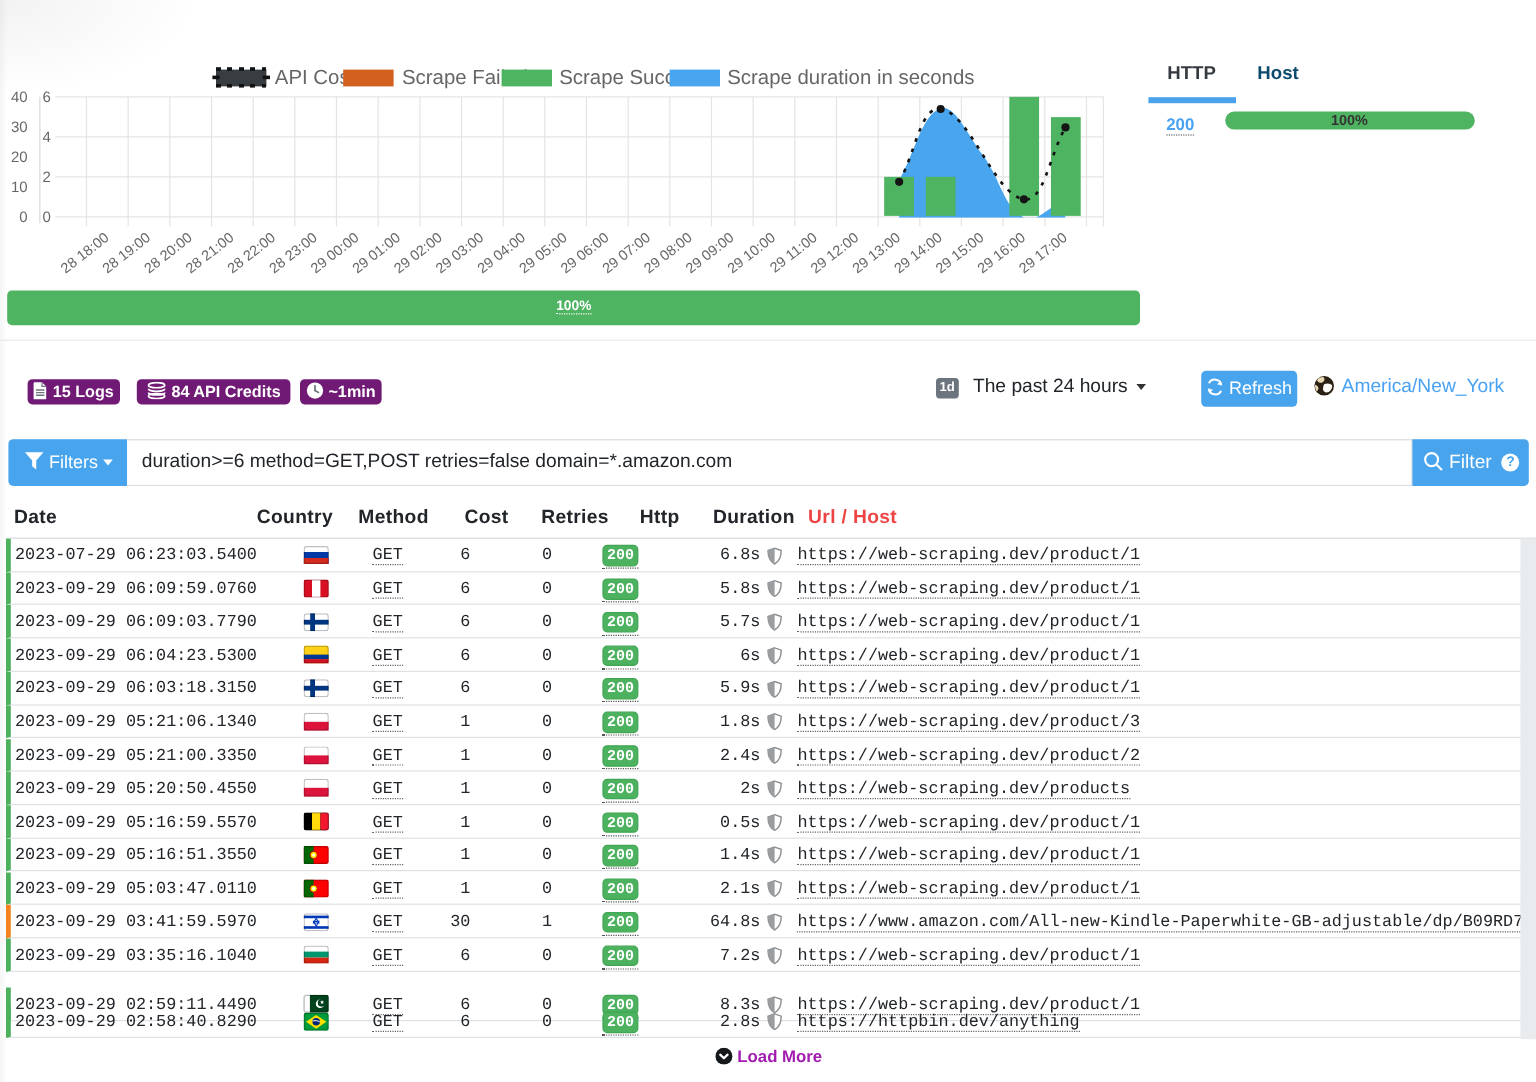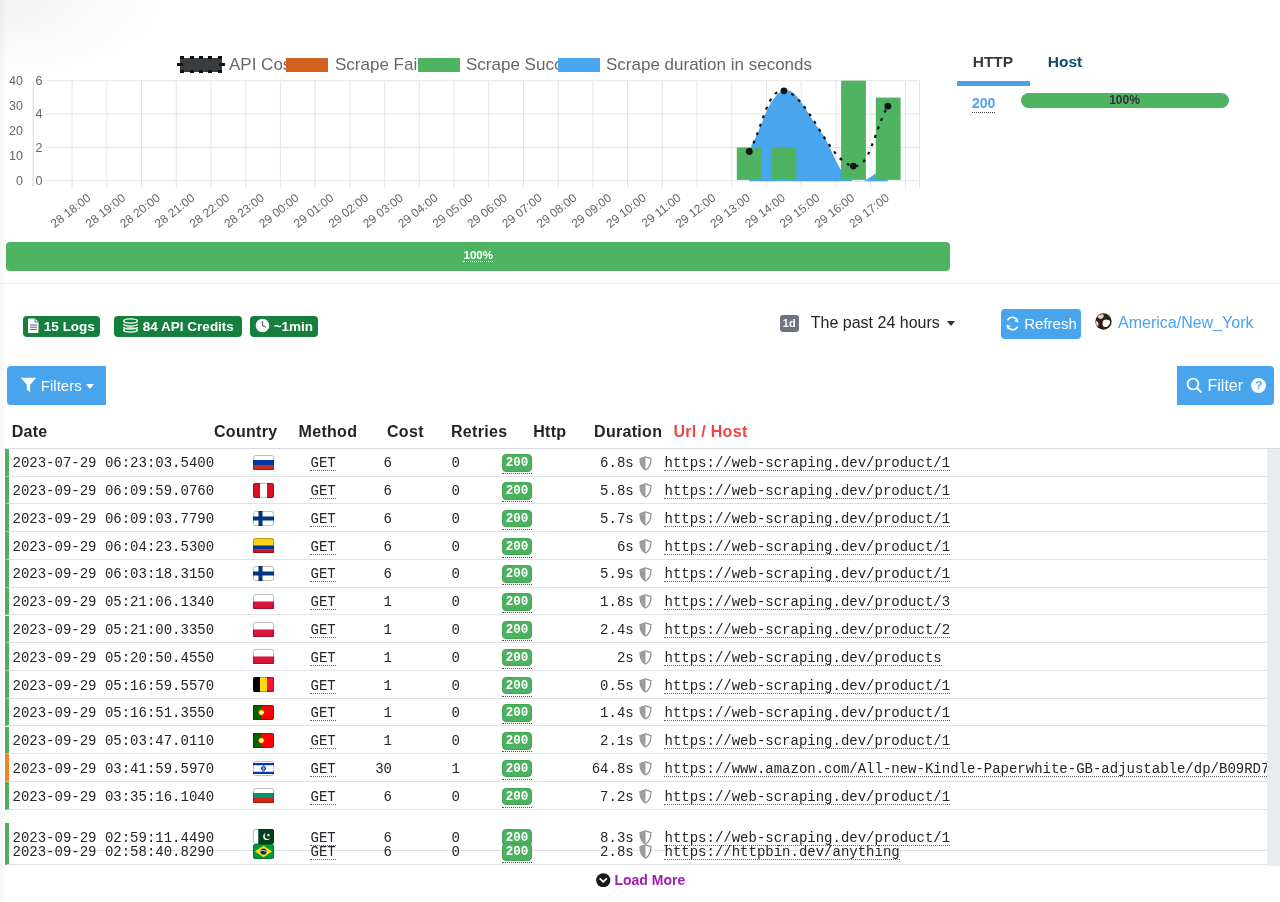--- a/index.html
+++ b/index.html
@@ -28,21 +28,21 @@
 .link200 { position:absolute; left:971.9px; top:95px; font-weight:bold; font-size:14px; color:#4aa2f3; border-bottom:1.5px dotted #444; padding-bottom:0.5px; }
 .pill { position:absolute; left:1020.5px; top:92.9px; width:208px; height:15.4px; background:#4fb462; border-radius:8px;
   font-size:12px; font-weight:bold; color:#333; text-align:center; line-height:15.4px; }
 
 
 .bigbar { position:absolute; left:6px; top:242px; width:944.4px; height:29px; background:#4fb462; border-radius:4px; text-align:center; }
 .bigbar span { color:#fff; font-size:11.5px; font-weight:bold; line-height:27px; border-bottom:1.5px dotted #fff; }
 .divider { position:absolute; left:0; top:283px; width:1280px; height:1px; background:#e9e9e9; }
 
 
-.badge { position:absolute; top:315.6px; height:21.3px; background:#15803d; border-radius:4px; color:#fff;
+.badge { position:absolute; top:315.6px; height:21.3px; background:#701a75; border-radius:4px; color:#fff;
   font-size:13.5px; font-weight:bold; line-height:21.3px; text-align:center; }
 .b1d { position:absolute; left:779.5px; top:315px; width:19.5px; height:16.5px; background:#6c757d; border-radius:3px;
   color:#fff; font-size:11px; font-weight:bold; line-height:16.5px; text-align:center; }
 .past24 { position:absolute; left:810.8px; top:314px; font-size:16px; color:#212529;text-align:right; }
 .caret { display:inline-block; width:0; height:0; border-left:4.5px solid transparent; border-right:4.5px solid transparent; border-top:5px solid; vertical-align:2px; }
 .btn { position:absolute; background:#47a4ed; border-radius:4px; color:#fff; }
 .tz { position:absolute; left:1118px; top:314px; font-size:16px; color:#4aa2f3; }
 
 
 .filtersbtn { left:6.7px; top:365.9px; width:99.2px; height:39.1px; border-radius:4px 0 0 4px; font-size:15px; line-height:39px; text-align:left; padding-left:13px; }
@@ -219,20 +219,23 @@
         <circle cx="10" cy="10" r="9.6" fill="#2a2013"></circle>
         <path d="M2.8 4.5 Q5.5 0.8 9.5 1.6 Q11.5 3.8 8.8 6.2 Q5 8.5 2.8 4.5Z" fill="#ead9b5"></path>
         <path d="M10.2 8.2 Q15.5 6.8 17.8 9.5 Q18.2 13.5 14.5 16.2 Q9.5 17.5 8.8 13.5 Q8.5 10 10.2 8.2Z" fill="#fdfbf5"></path>
         <path d="M1 9 Q4 9.5 4.3 12.5 Q4.3 15 2.5 15.5 Q0.5 12.5 1 9Z" fill="#ead9b5"></path>
       </svg></div>
 <div class="tz">America/New_York</div>
 
 <div class="btn filtersbtn"><svg width="17" height="16" viewBox="0 0 17 16" style="vertical-align:-2.5px">
         <path d="M0.8 0.8 h15.4 l-6 7 v7.4 l-3.4 -2.6 v-4.8 Z" fill="#fff"></path>
       </svg> Filters <span class="caret" style="color:#fff"></span></div>
+<div class="finput">
+      <span>duration&gt;=6 method=GET,POST retries=false domain=*.amazon.com</span>
+    </div>
 <div class="btn filterbtn"><svg width="17" height="17" viewBox="0 0 17 17" style="vertical-align:-3px">
         <circle cx="7" cy="7" r="5.4" fill="none" stroke="#fff" stroke-width="1.8"></circle>
         <line x1="11" y1="11" x2="15.6" y2="15.6" stroke="#fff" stroke-width="1.8"></line>
       </svg> Filter<span class="qmark" style="position:absolute;right:7.5px;top:12px">?</span></div>
 
 <div class="thead" style="left:11.7px">Date</div>
 <div class="thead" style="left:214px">Country</div>
 <div class="thead" style="left:298.6px">Method</div>
 <div class="thead" style="left:387px">Cost</div>
 <div class="thead" style="left:451px">Retries</div>

